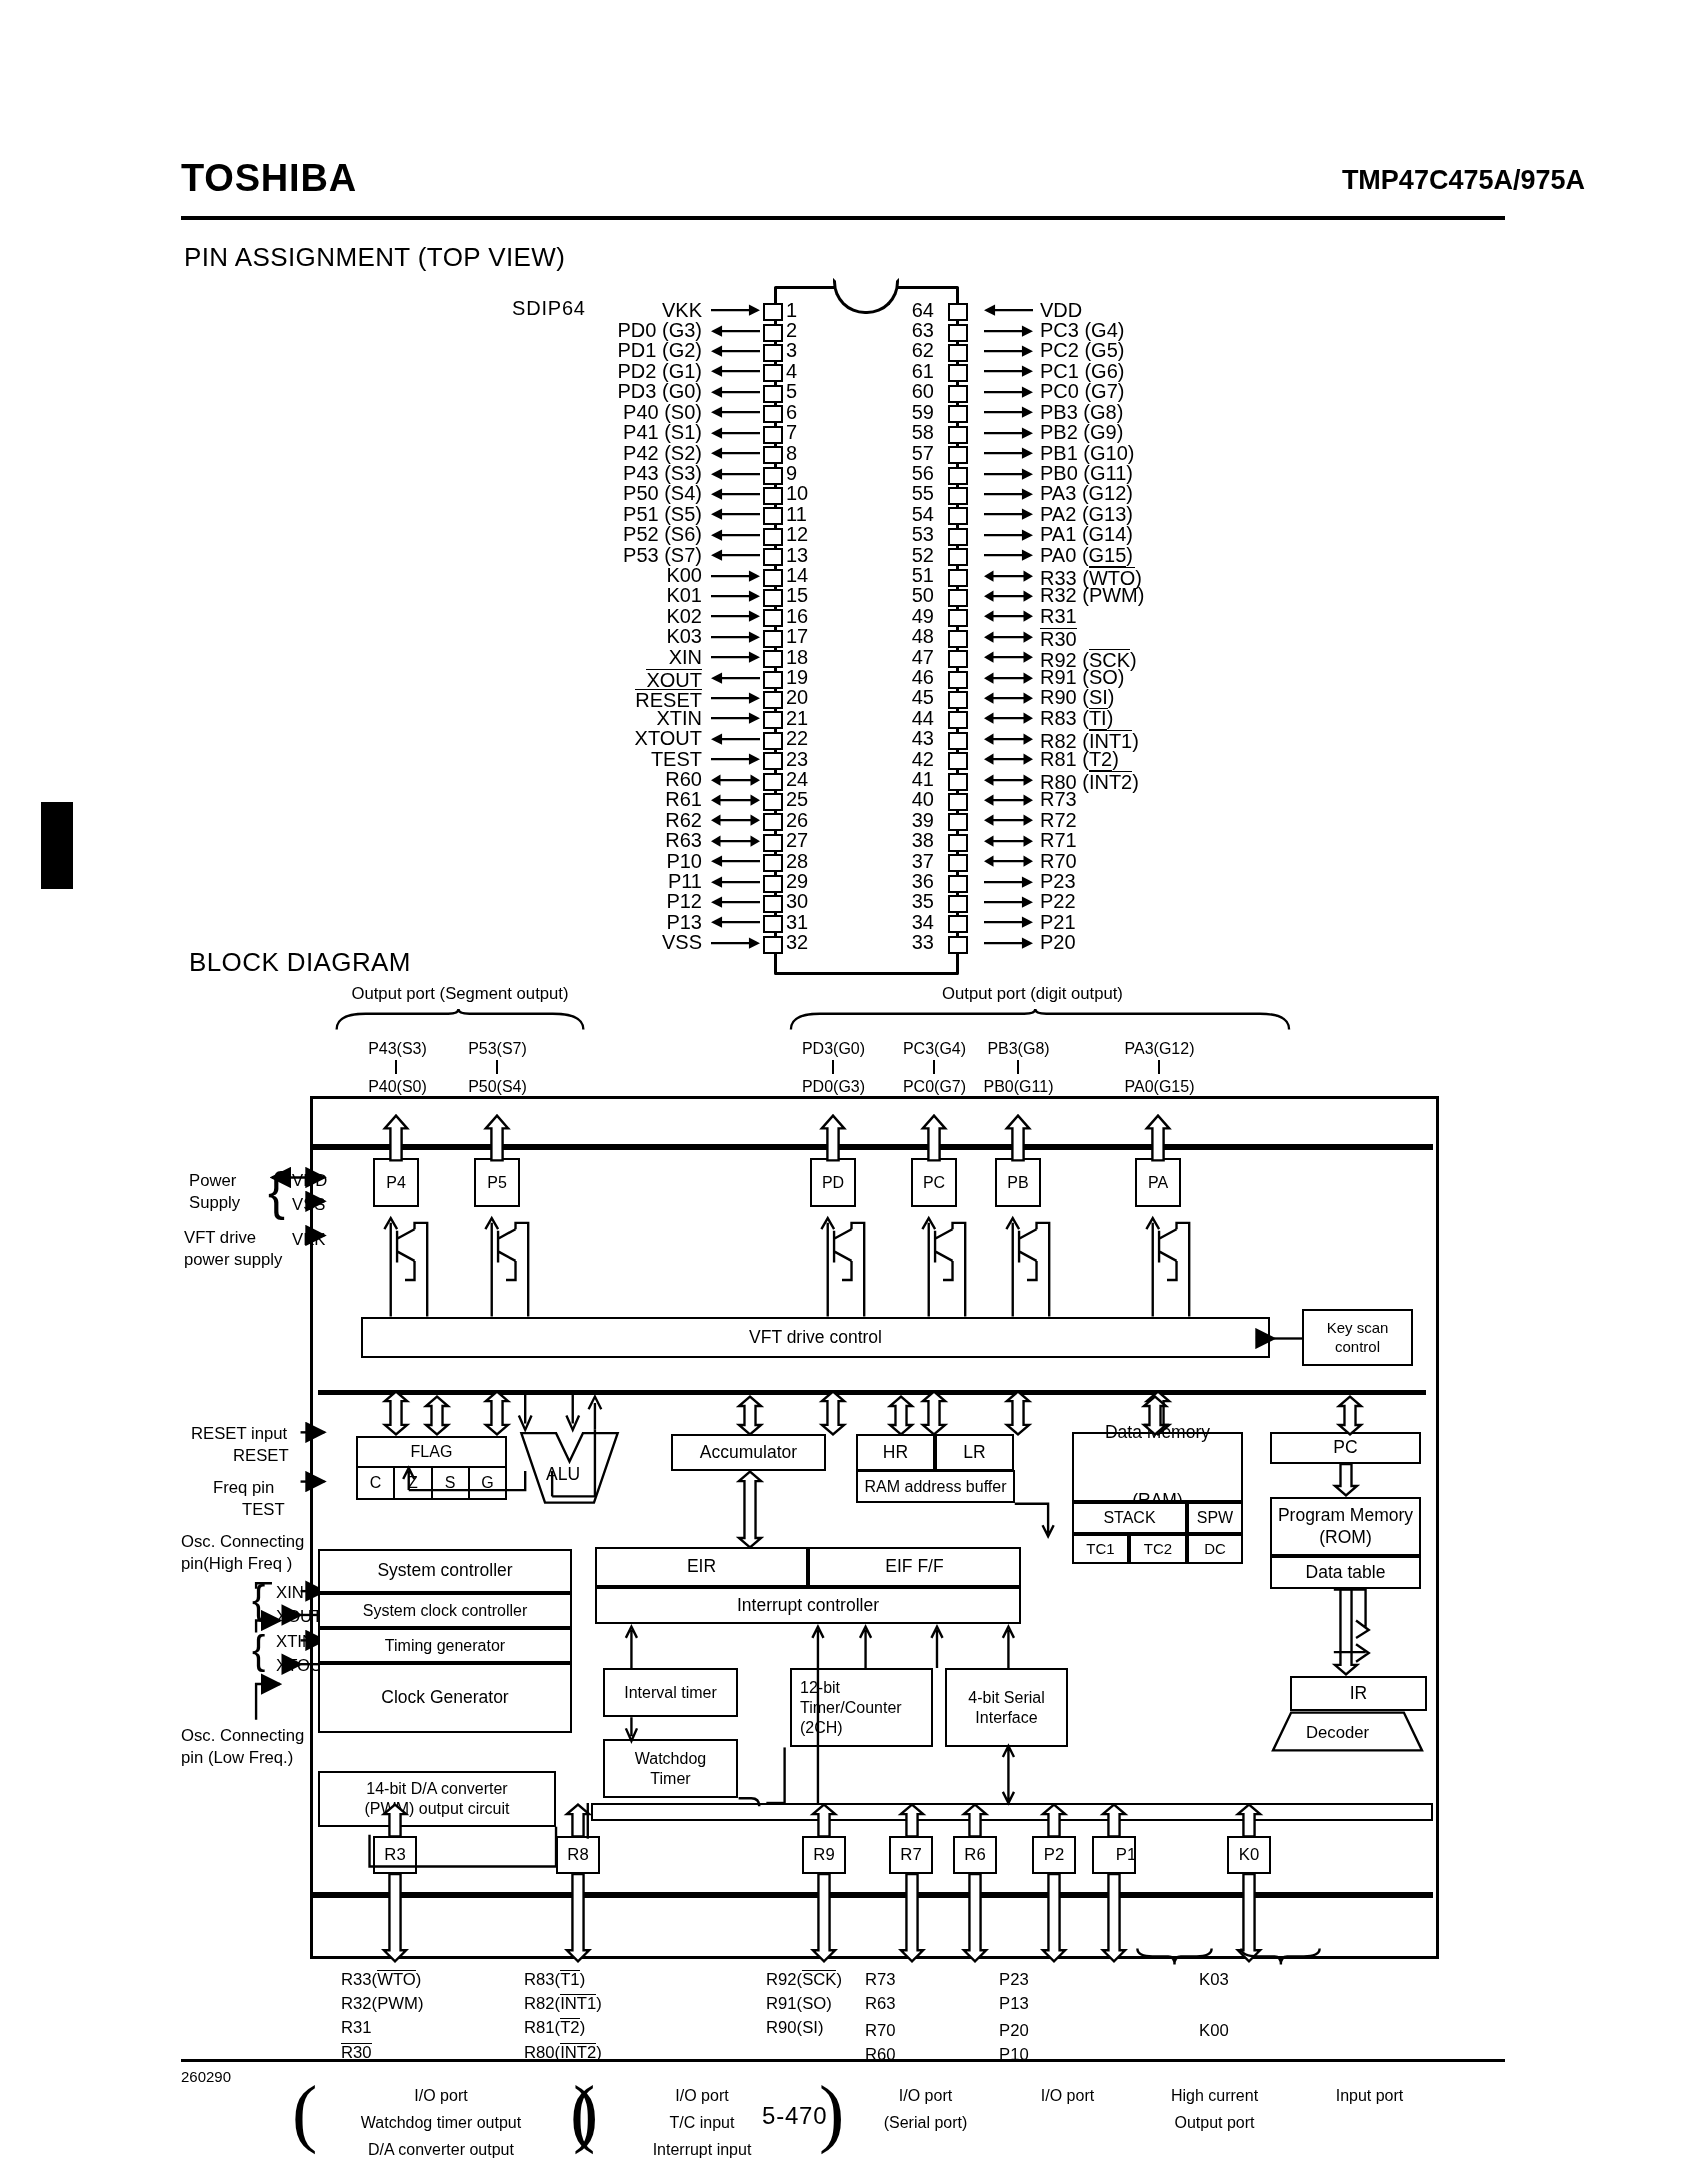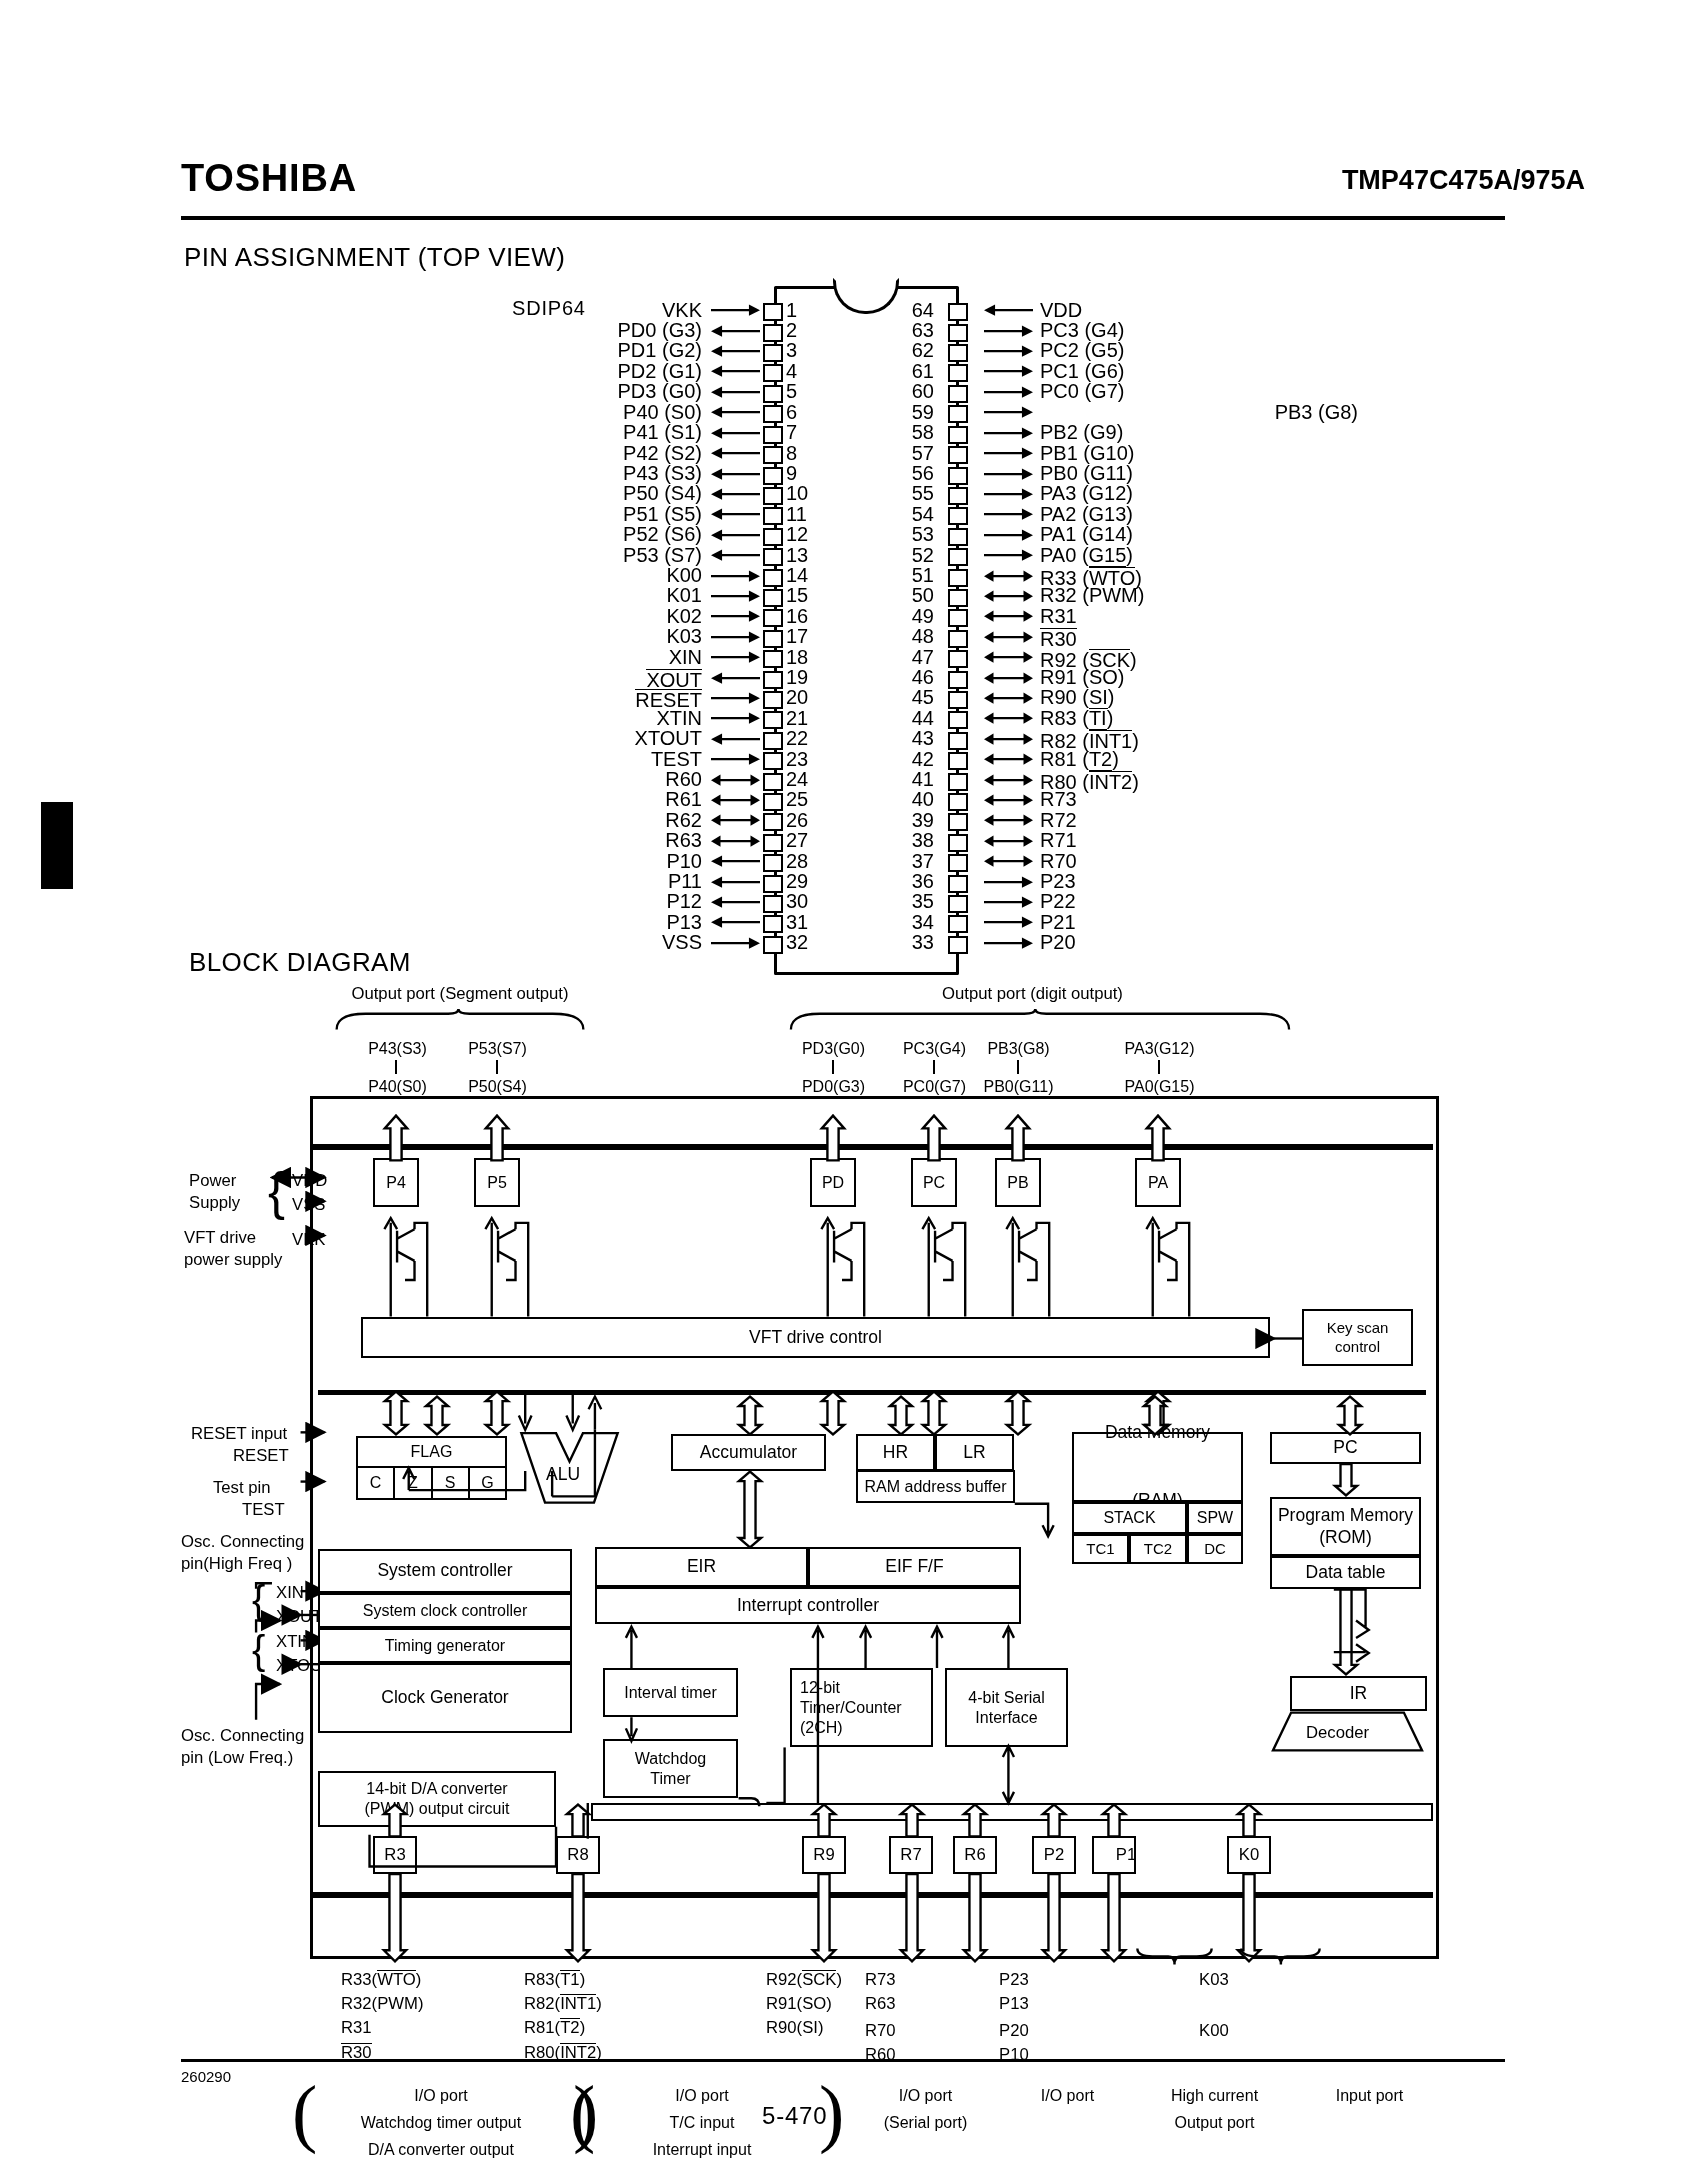--- a/index.html
+++ b/index.html
@@ -328,21 +328,21 @@
         </svg></div>
       <div class="pad padR" style="top: 385px;"></div>
       <div class="pnum pnumR" style="top: 383px;">60</div>
       <div class="lblboxR" style="top: 383px;"><span class="plblR" style="position:static;">PC0 (G7)</span></div>
       <div class="abs" style="left: 984px; top: 385px;"><svg width="49" height="14.3" viewBox="0 0 62 18">
           <line x1="0" y1="9" x2="52" y2="9" stroke="#000" stroke-width="3"></line>
           <path d="M62 9 L48 2 L48 16 Z" fill="#000"></path>
         </svg></div>
       <div class="pad padR" style="top: 405px;"></div>
       <div class="pnum pnumR" style="top: 404px;">59</div>
-      <div class="lblboxR" style="top: 404px; text-align: right;"><span class="plblR" style="position:static;">PB3 (G8)</span></div>
+      <div class="lblboxR" style="top: 404px;"><span class="plblR" style="position:static;">PB3 (G8)</span></div>
       <div class="abs" style="left: 984px; top: 405px;"><svg width="49" height="14.3" viewBox="0 0 62 18">
           <line x1="0" y1="9" x2="52" y2="9" stroke="#000" stroke-width="3"></line>
           <path d="M62 9 L48 2 L48 16 Z" fill="#000"></path>
         </svg></div>
       <div class="pad padR" style="top: 426px;"></div>
       <div class="pnum pnumR" style="top: 424px;">58</div>
       <div class="lblboxR" style="top: 424px;"><span class="plblR" style="position:static;">PB2 (G9)</span></div>
       <div class="abs" style="left: 984px; top: 426px;"><svg width="49" height="14.3" viewBox="0 0 62 18">
           <line x1="0" y1="9" x2="52" y2="9" stroke="#000" stroke-width="3"></line>
           <path d="M62 9 L48 2 L48 16 Z" fill="#000"></path>
@@ -558,21 +558,21 @@
 
     <div class="txt" style="left:189px;top:193px;">Power<br>Supply</div>
     <div class="brace" style="left:268px;top:189px;font-size:51px;">{</div>
     <div class="txt" style="left:292px;top:193px;">VDD</div>
     <div class="txt" style="left:292px;top:217px;">VSS</div>
     <div class="txt" style="left:292px;top:252px;">VKK</div>
     <div class="txt" style="left:184px;top:250px;">VFT drive<br>power supply</div>
 
     <div class="txt" style="left:191px;top:446px;">RESET input</div>
     <div class="txt" style="left:233px;top:468px;">RESET</div>
-    <div class="txt" style="left:213px;top:500px;">Test pin</div>
+    <div class="txt" style="left:213px;top:500px;">Freq pin</div>
     <div class="txt" style="left:242px;top:522px;">TEST</div>
     <div class="txt" style="left:181px;top:554px;">Osc. Connecting<br>pin(High Freq )</div>
     <div class="brace" style="left:252px;top:603px;font-size:40px;">{</div>
     <div class="txt" style="left:276px;top:605px;">XIN</div>
     <div class="txt" style="left:276px;top:629px;">XOUT</div>
     <div class="brace" style="left:252px;top:653px;font-size:40px;">{</div>
     <div class="txt" style="left:276px;top:654px;">XTIN</div>
     <div class="txt" style="left:276px;top:678px;">XTOUT</div>
     <div class="txt" style="left:181px;top:748px;">Osc. Connecting<br>pin (Low Freq.)</div>
 

